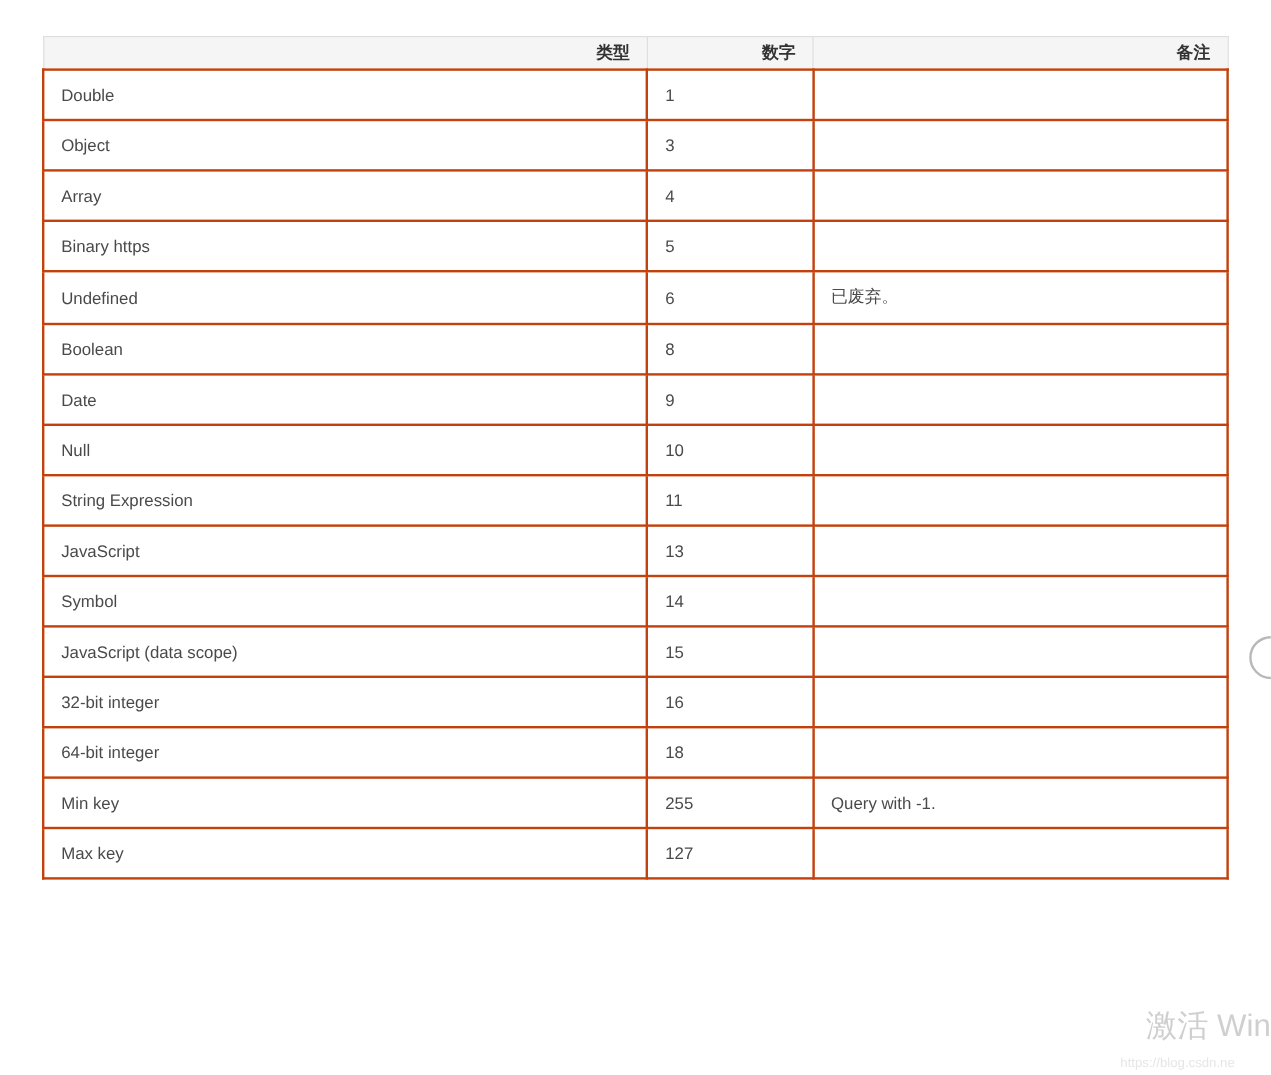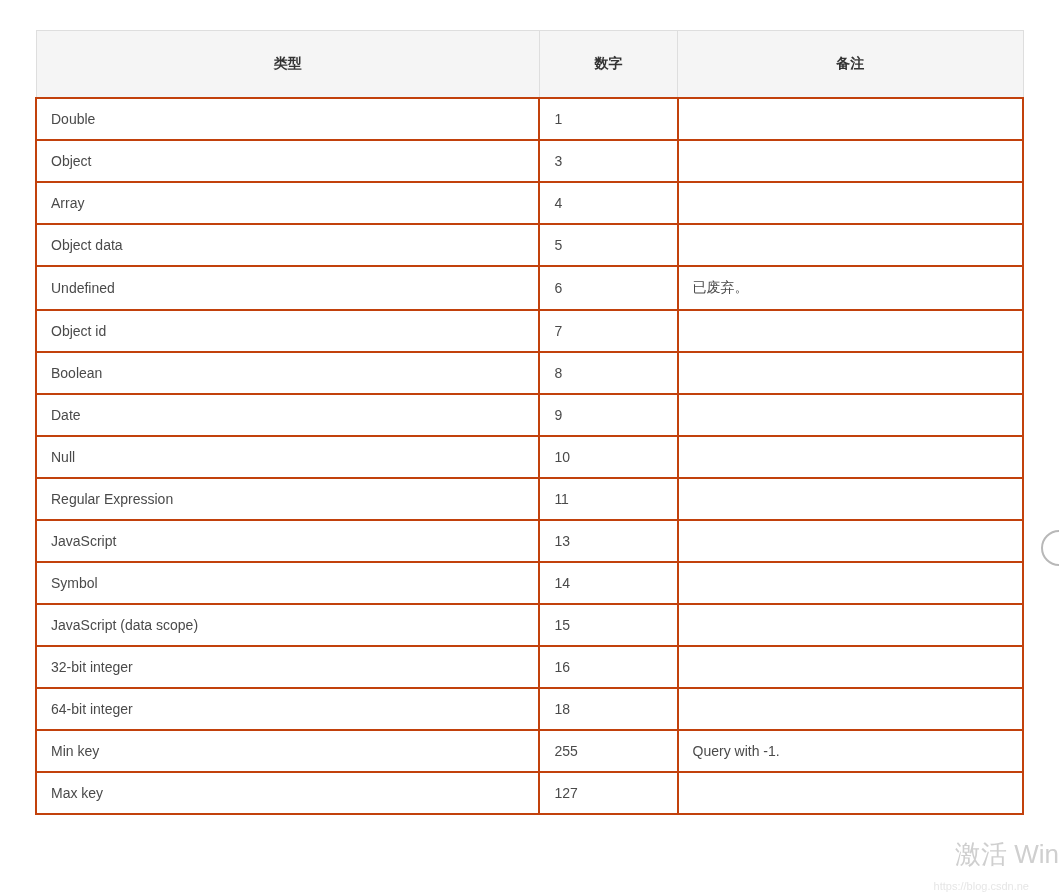--- a/index.html
+++ b/index.html
@@ -18,22 +18,22 @@
       height: 896px;
       overflow: hidden;
     }
     table {
       width: 100%;
       border-collapse: collapse;
       border: 1px solid #dedede;
     }
     th {
       background: #f5f5f5;
-      text-align: center;
-      padding: 24px 14px;
+      text-align: right;
+      padding: 4px 14px;
       border: 1px solid #dedede;
       font-weight: bold;
       color: #333;
     }
     td {
       padding: 12px 14px;
       border: 2px solid #c2410c;
       color: #4a4a4a;
     }
     th:nth-child(1), td:nth-child(1) {
@@ -98,51 +98,46 @@
         <td>Object</td>
         <td>3</td>
         <td></td>
       </tr>
       <tr>
         <td>Array</td>
         <td>4</td>
         <td></td>
       </tr>
       <tr>
-        <td>Object data</td>
+        <td>Binary https</td>
         <td>5</td>
         <td></td>
       </tr>
       <tr>
         <td>Undefined</td>
         <td>6</td>
         <td>已废弃。</td>
-      </tr>
-      <tr>
-        <td>Object id</td>
-        <td>7</td>
-        <td></td>
       </tr>
       <tr>
         <td>Boolean</td>
         <td>8</td>
         <td></td>
       </tr>
       <tr>
         <td>Date</td>
         <td>9</td>
         <td></td>
       </tr>
       <tr>
         <td>Null</td>
         <td>10</td>
         <td></td>
       </tr>
       <tr>
-        <td>Regular Expression</td>
+        <td>String Expression</td>
         <td>11</td>
         <td></td>
       </tr>
       <tr>
         <td>JavaScript</td>
         <td>13</td>
         <td></td>
       </tr>
       <tr>
         <td>Symbol</td>

